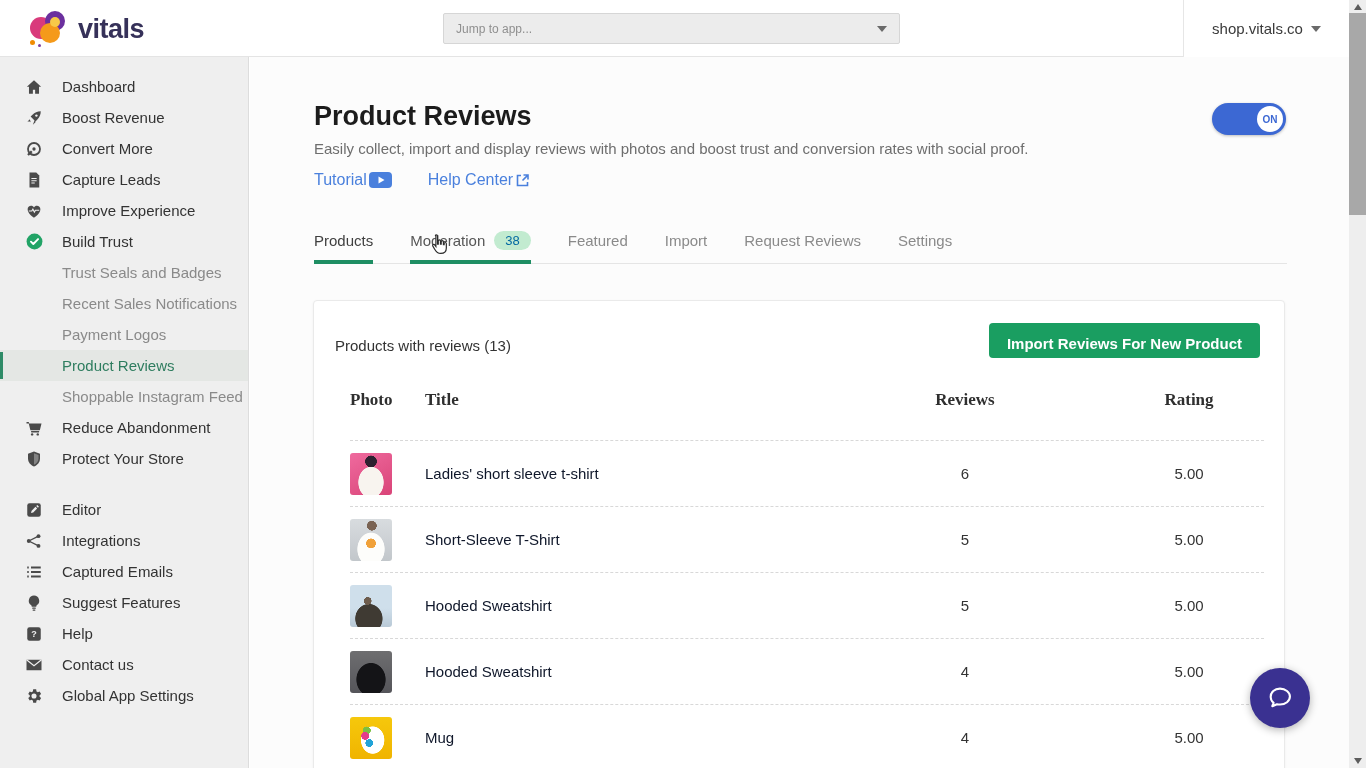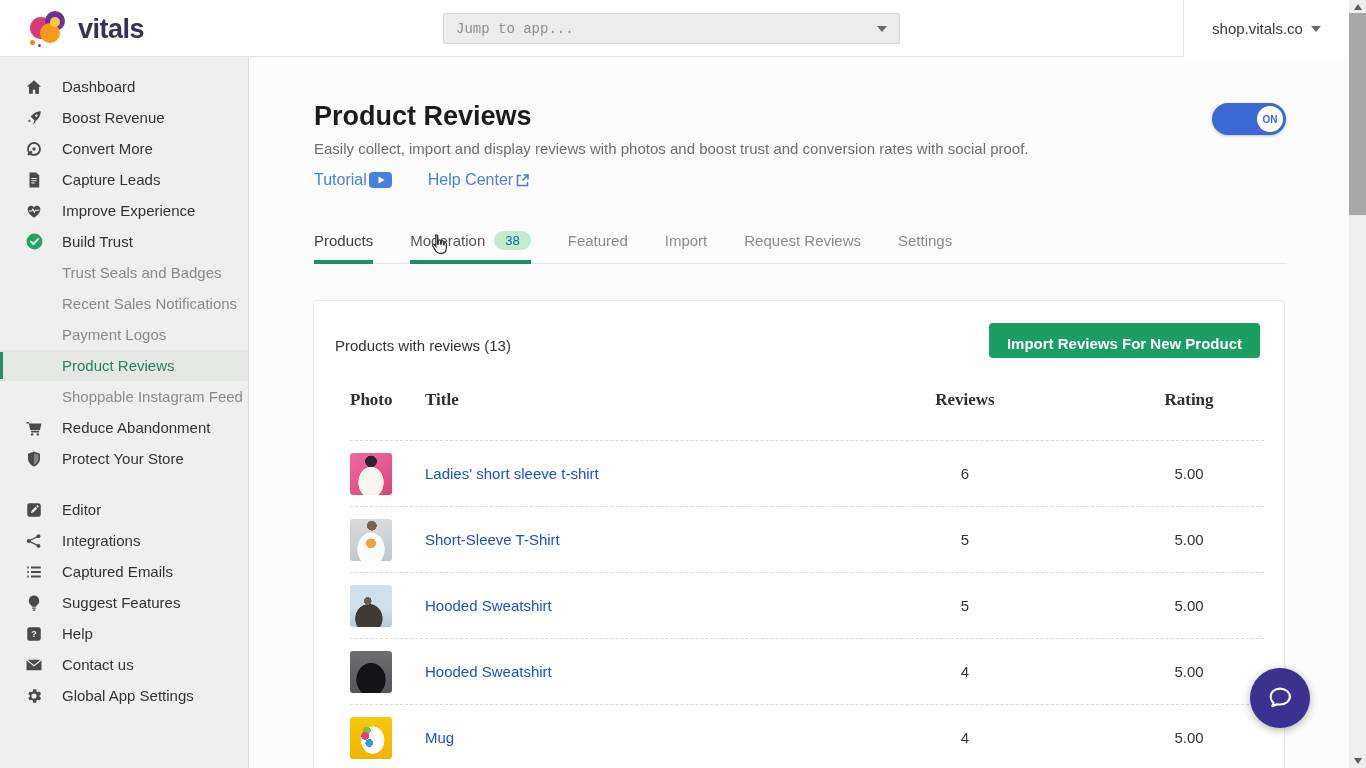--- a/index.html
+++ b/index.html
@@ -13,21 +13,21 @@
   .logo-blob i { position:absolute; border-radius:50%; }
   .b-purple { width:20px; height:20px; left:17px; top:2px;  background:#6b2f9e; }
   .b-magenta{ width:22px; height:22px; left:2px;  top:8px;  background:#d93a7c; }
   .b-orange { width:20px; height:20px; left:12px; top:14px; background:#f59a1a; }
   .b-yellow { width:10px; height:10px; left:22px; top:8px;  background:#f7c948; }
   .b-dot1   { width:5px;  height:5px;  left:2px;  top:31px; background:#f08c00; }
   .b-dot2   { width:3px;  height:3px;  left:10px; top:35px; background:#7a3fa0; }
   .logo-text { font-size:27px; font-weight:bold; color:#363159; letter-spacing:-0.5px; }
 
   .jump-select { position:absolute; left:443px; top:13px; width:457px; height:31px; background:#ececec; border:1px solid #d6d6d6; border-radius:2px; display:flex; align-items:center; padding:0 12px; cursor:pointer; }
-  .jump-select .ph { font-size:14px; color:#8f8f8f; flex:1;font-family:Liberation Mono, monospace; }
+  .jump-select .ph { font-size:12px; color:#8f8f8f; flex:1; }
   .caret-down { width:0; height:0; border-left:5px solid transparent; border-right:5px solid transparent; border-top:6px solid #6a6a6a; }
 
   .store-switch { position:absolute; left:1183px; top:0; width:166px; height:57px; border-left:1px solid #e6e6e6; display:flex; align-items:center; justify-content:center; gap:8px; cursor:pointer; background:#fff; }
   .store-switch .store-label { font-size:15px; color:#3a3a3a; }
 
   
   .scrollbar { position:absolute; right:0; top:0; width:17px; height:768px; background:#eeeeee; z-index:9; }
   .sb-arrow { position:absolute; left:0; width:17px; height:14px; display:flex; align-items:center; justify-content:center; }
   .sb-up { top:0; } .sb-down { bottom:0; }
   .tri-up   { width:0; height:0; border-left:4px solid transparent; border-right:4px solid transparent; border-bottom:6px solid #5c5c5c; }
@@ -71,21 +71,21 @@
   .panel-head { display:flex; justify-content:space-between; align-items:flex-start; padding:22px 24px 0 21px; }
   .panel-title { font-size:15px; color:#333333; margin-top:14px; }
   .import-btn { height:35px; background:#1a9e61; border:none; border-radius:4px; color:#fff; font-size:15px; font-weight:bold; padding:12px 18px; cursor:pointer; font-family:"Liberation Sans", sans-serif; }
 
   .table { margin:32px 20px 0 36px; }
   .trow { display:grid; grid-template-columns:75px 1fr 150px 74px 150px; align-items:center; }
   .thead { padding:0 0 30px; font-weight:bold; font-size:17px; color:#2f2f2f; border-bottom:1px dashed #d8d8d8;font-family:Liberation Serif, serif; }
   .c3 { grid-column:3; text-align:center; }
   .c5 { grid-column:5; text-align:center; }
   .prow { height:66px; border-bottom:1px dashed #d8d8d8; font-size:15px; color:#333; }
-  .ptitle { color:#1d4ed8; cursor:pointer; }
+  .ptitle { color:#0f172a; cursor:pointer; }
   .photo { width:42px; height:42px; border-radius:3px; background:#ddd; cursor:pointer; }
   .photo[data-photo="ladies-tee"]{ background:
       radial-gradient(circle 6px at 50% 20%, #2e2030 95%, transparent),
       radial-gradient(ellipse 13px 16px at 50% 70%, #f8f4ef 95%, transparent),
       linear-gradient(150deg,#ef6a9e,#d94478); }
   .photo[data-photo="mens-tee"]{ background:
       radial-gradient(circle 5px at 52% 16%, #7a6353 95%, transparent),
       radial-gradient(circle 5px at 50% 58%, #f0a13a 95%, transparent),
       radial-gradient(ellipse 14px 17px at 50% 72%, #fdfdfb 95%, transparent),
       linear-gradient(#d8dcdf,#c2c7cb); }

